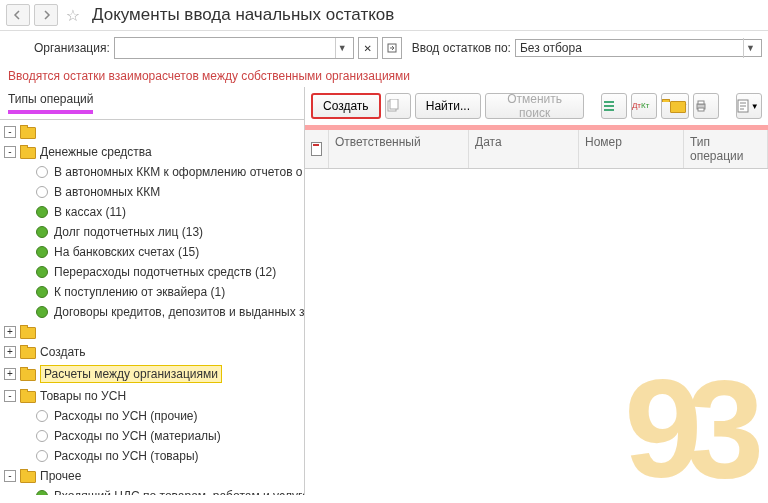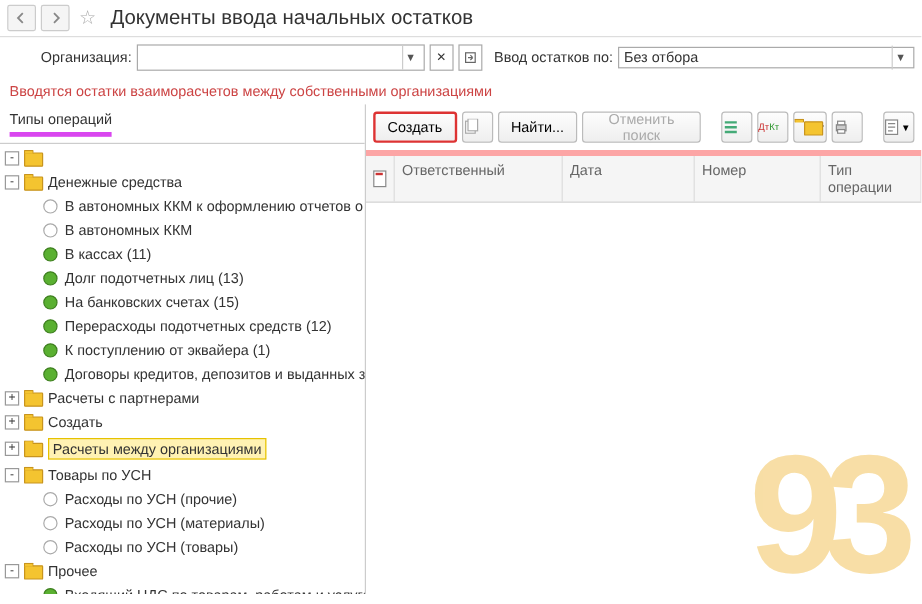--- a/index.html
+++ b/index.html
@@ -143,21 +143,20 @@
           <span>К поступлению от эквайера (1)</span>
         </div>
         <div class="tree-item indent-1">
           <span class="spacer"></span>
           <span class="circle-icon circle-green"></span>
           <span>Договоры кредитов, депозитов и выданных зай</span>
         </div>
         <div class="tree-item indent-0">
           <span class="expander">+</span>
           <span class="folder-icon"></span>
-          <span>Расчеты с партнерами</span>
         </div>
         <div class="tree-item indent-0">
           <span class="expander">+</span>
           <span class="folder-icon"></span>
           <span>Создать</span>
         </div>
         <div class="tree-item indent-0">
           <span class="expander">+</span>
           <span class="folder-icon"></span>
           <span class="highlighted" style="padding: 1px 3px;">Расчеты между организациями</span>

